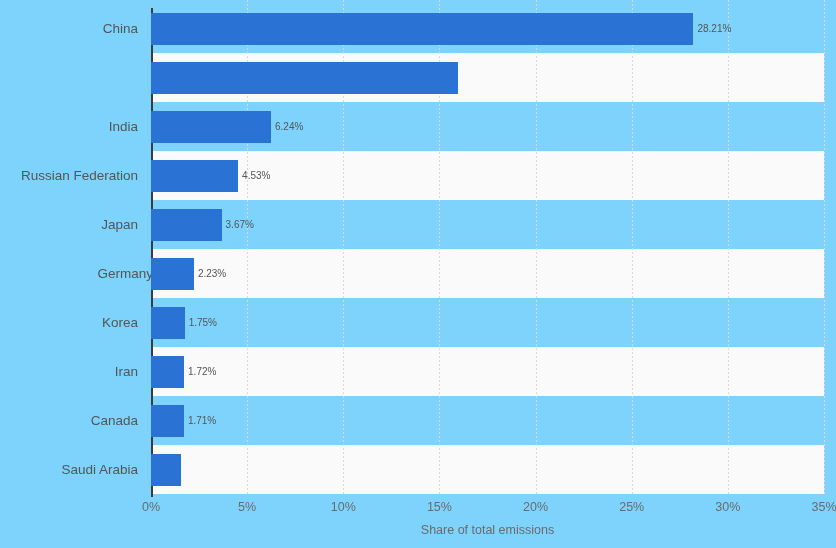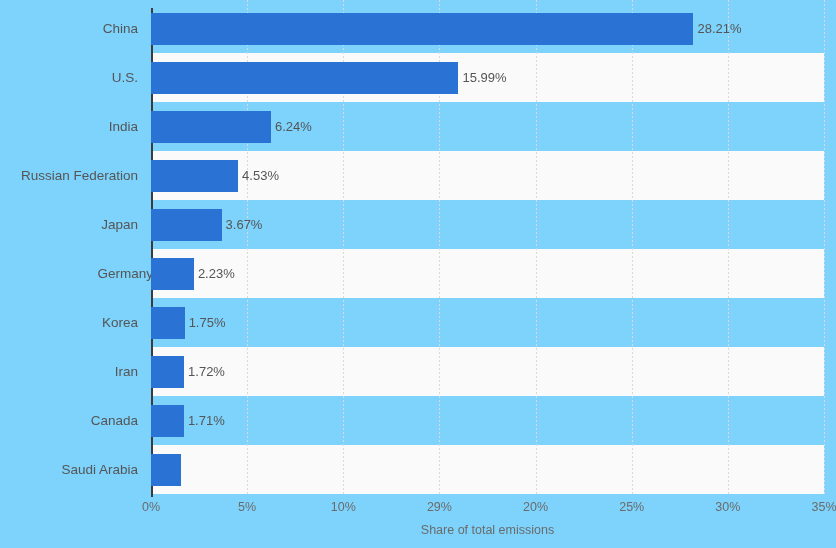--- a/index.html
+++ b/index.html
@@ -84,21 +84,21 @@
     top: 8.5px;
     height: 32px;
     background: #2a72d4;
   }
   .bar-value {
     position: absolute;
     top: 0;
     height: 49px;
     display: flex;
     align-items: center;
-    font-size: 13px;
+    font-size: 10px;
     color: #555555;
     white-space: nowrap;
     padding-left: 4px;
   }
 
   
   .xtick {
     position: absolute;
     top: 500px;
     transform: translateX(-50%);
@@ -144,23 +144,21 @@
 
   <div class="axis-line"></div>
 
   <div id="rows">
       <div class="row" style="top: 4px;">
         <div class="cat-label" style="color: rgb(85, 85, 85);">China</div>
         <div class="bar" style="width: 542.438px; background: rgb(42, 114, 212);"></div>
         <div class="bar-value" style="left: 693.438px; color: rgb(85, 85, 85);">28.21%</div>
       </div>
       <div class="row" style="top: 53px;">
-        <div class="cat-label" style="color: rgb(85, 85, 85);">U.S.</div>
         <div class="bar" style="width: 307.465px; background: rgb(42, 114, 212);"></div>
-        <div class="bar-value" style="left: 458.465px; color: rgb(85, 85, 85);">15.99%</div>
       </div>
       <div class="row" style="top: 102px;">
         <div class="cat-label" style="color: rgb(85, 85, 85);">India</div>
         <div class="bar" style="width: 119.986px; background: rgb(42, 114, 212);"></div>
         <div class="bar-value" style="left: 270.986px; color: rgb(85, 85, 85);">6.24%</div>
       </div>
       <div class="row" style="top: 151px;">
         <div class="cat-label" style="color: rgb(85, 85, 85);">Russian Federation</div>
         <div class="bar" style="width: 87.1054px; background: rgb(42, 114, 212);"></div>
         <div class="bar-value" style="left: 238.105px; color: rgb(85, 85, 85);">4.53%</div>
@@ -193,21 +191,21 @@
       <div class="row" style="top: 445px;">
         <div class="cat-label" style="color: rgb(85, 85, 85); text-align: right;">Saudi Arabia</div>
         <div class="bar" style="width: 29.9966px; background: rgb(42, 114, 212);"></div>
       </div>
     </div>
 
   <div id="xticks">
       <div class="xtick" style="left: 151px; color: rgb(107, 107, 107);">0%</div>
       <div class="xtick" style="left: 247.143px; color: rgb(107, 107, 107);">5%</div>
       <div class="xtick" style="left: 343.286px; color: rgb(107, 107, 107);">10%</div>
-      <div class="xtick" style="left: 439.429px; color: rgb(107, 107, 107);">29%</div>
+      <div class="xtick" style="left: 439.429px; color: rgb(107, 107, 107);">15%</div>
       <div class="xtick" style="left: 535.571px; color: rgb(107, 107, 107);">20%</div>
       <div class="xtick" style="left: 631.714px; color: rgb(107, 107, 107);">25%</div>
       <div class="xtick" style="left: 727.857px; color: rgb(107, 107, 107);">30%</div>
       <div class="xtick" style="left: 824px; color: rgb(107, 107, 107);">35%</div>
     </div>
 
   <div class="xaxis-title">Share of total emissions</div>
 
 </div>
 

